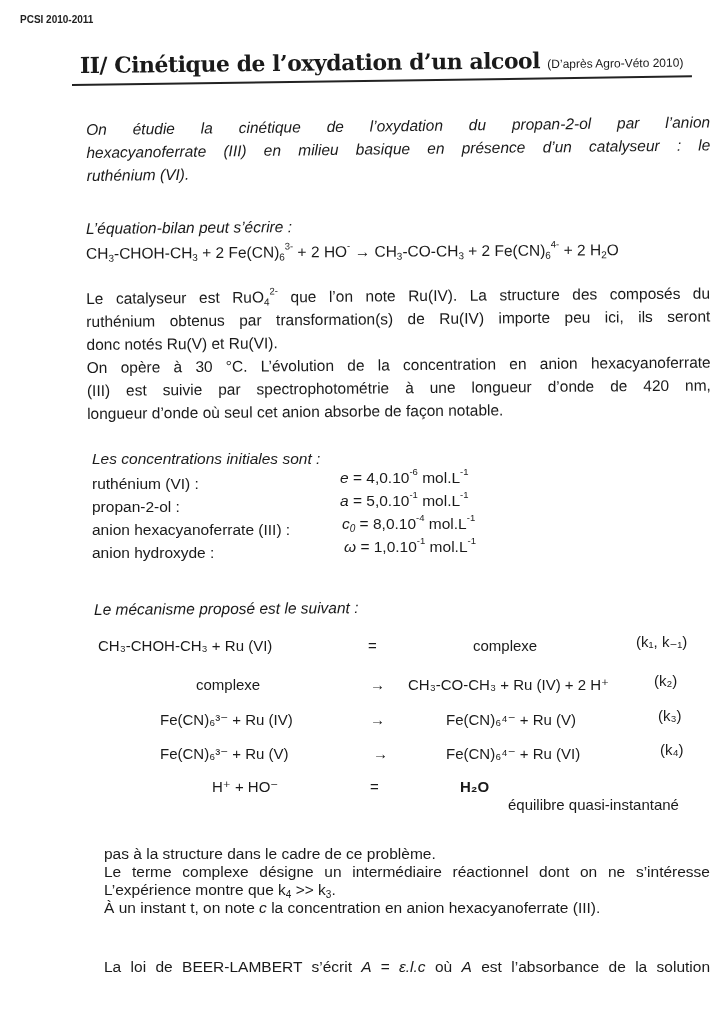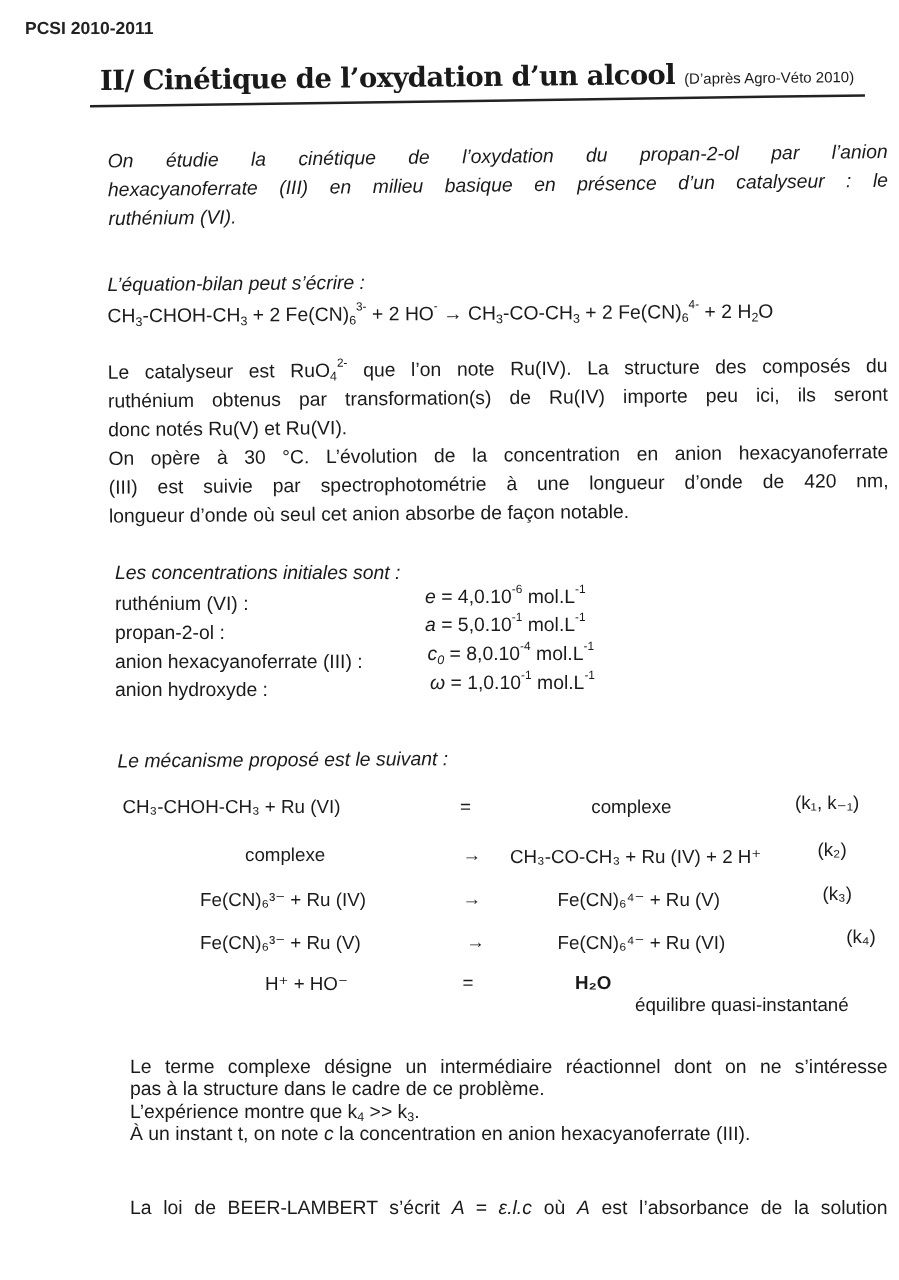--- a/index.html
+++ b/index.html
@@ -1,21 +1,21 @@
 <!DOCTYPE html>
 <html><head>
   <meta charset="utf-8">
   <style>
     html, body { margin: 0; padding: 0; }
     body {
       width: 719px; height: 1024px; background: #ffffff; position: relative; overflow: hidden;
       font-family: "Liberation Sans", "DejaVu Sans", sans-serif; color: #1a1a1a;
     }
     .abs { position: absolute; white-space: nowrap; }
-    .header { left: 20px; top: 14px; font-size: 14px; font-weight: bold; color: #222; }
+    .header { left: 20px; top: 14px; font-size: 10px; font-weight: bold; color: #222; }
     .title-wrap { left: 80px; top: 52px; width: 610px; }
     .title {
       font-family: "DejaVu Serif", "Liberation Serif", serif; font-weight: bold; font-size: 22px;
       letter-spacing: -0.5px; display: inline-block; transform: rotate(-0.6deg); transform-origin: left bottom;
     }
     .title-src { font-family: "Liberation Sans", sans-serif; font-weight: normal; font-size: 12px; letter-spacing: 0; }
     .title-rule { left: 72px; top: 84px; width: 620px; height: 2px; background: #222; transform: rotate(-0.8deg); transform-origin: left center; }
     .para { font-size: 15.5px; line-height: 23px; }
     .italic { font-style: italic; }
     .intro { left: 86px; top: 118px; width: 624px; transform: rotate(-0.7deg); transform-origin: left top; }
@@ -96,29 +96,29 @@
     <div class="abs mech" style="left: 370px; top: 676px;">→</div>
     <div class="abs mech" style="left: 408px; top: 676px;">CH₃-CO-CH₃  + Ru (IV) + 2 H⁺</div>
     <div class="abs mech" style="left: 654px; top: 672px;">(k₂)</div>
     <div class="abs mech" style="left: 160px; top: 711px;">Fe(CN)₆³⁻ + Ru (IV)</div>
     <div class="abs mech" style="left: 370px; top: 711px;">→</div>
     <div class="abs mech" style="left: 446px; top: 711px; text-align: right;">Fe(CN)₆⁴⁻ + Ru (V)</div>
     <div class="abs mech" style="left: 658px; top: 707px;">(k₃)</div>
     <div class="abs mech" style="left: 160px; top: 745px;">Fe(CN)₆³⁻ + Ru (V)</div>
     <div class="abs mech" style="left: 373px; top: 745px;">→</div>
     <div class="abs mech" style="left: 446px; top: 745px;">Fe(CN)₆⁴⁻ + Ru (VI)</div>
-    <div class="abs mech" style="left: 677px; top: 741px;">(k₄)</div>
+    <div class="abs mech" style="left: 660px; top: 741px;">(k₄)</div>
     <div class="abs mech" style="left: 212px; top: 778px;">H⁺ + HO⁻</div>
     <div class="abs mech" style="left: 370px; top: 778px;">=</div>
     <div class="abs mech" style="left: 460px; top: 778px; font-weight: bold;">H₂O</div>
     <div class="abs mech" style="left: 508px; top: 774px; margin-top: 22px;">équilibre quasi-instantané</div>
   </div>
 
 <div class="abs body2" style="top:845px;">
+  <span class="line">pas à la structure dans le cadre de ce problème.</span>
   <span class="line just-line">Le terme complexe désigne un intermédiaire réactionnel dont on ne s’intéresse</span>
-  <span class="line">pas à la structure dans le cadre de ce problème.</span>
   <span class="line"><span>L’expérience montre que k</span><sub>4</sub><span> &gt;&gt; k</span><sub>3</sub><span>.</span></span>
   <span class="line"><span>À un instant t, on note </span><i>c</i><span> la concentration en anion hexacyanoferrate (III).</span></span>
 </div>
 
 <div class="abs body2" style="top:958px;">
   <span class="line just-line"><span>La loi de BEER-LAMBERT s’écrit </span><i>A = ε.l.c</i><span> où </span><i>A</i><span> est l’absorbance de la solution</span></span>
 </div>
 
 </body></html>

